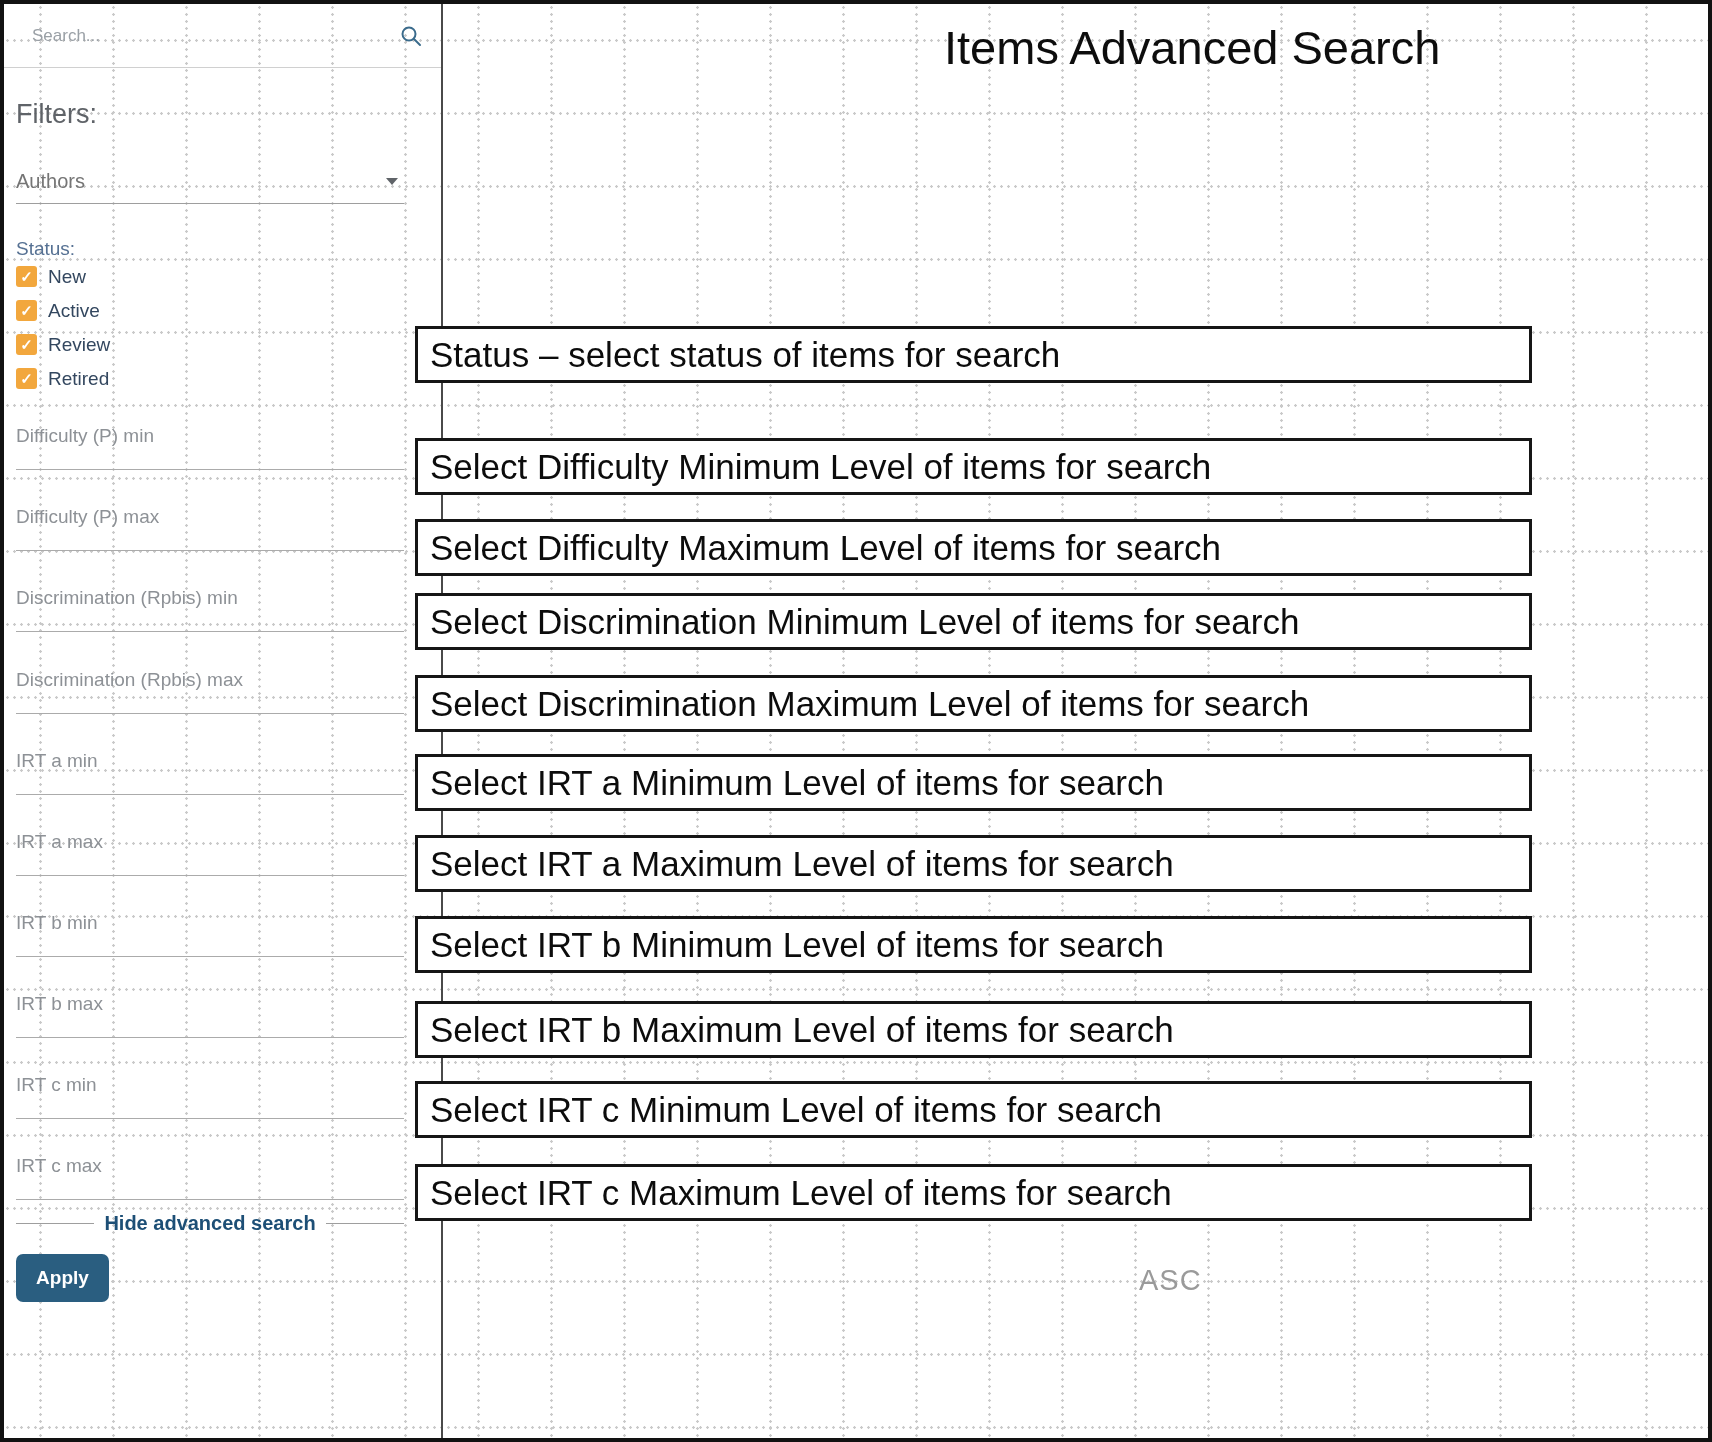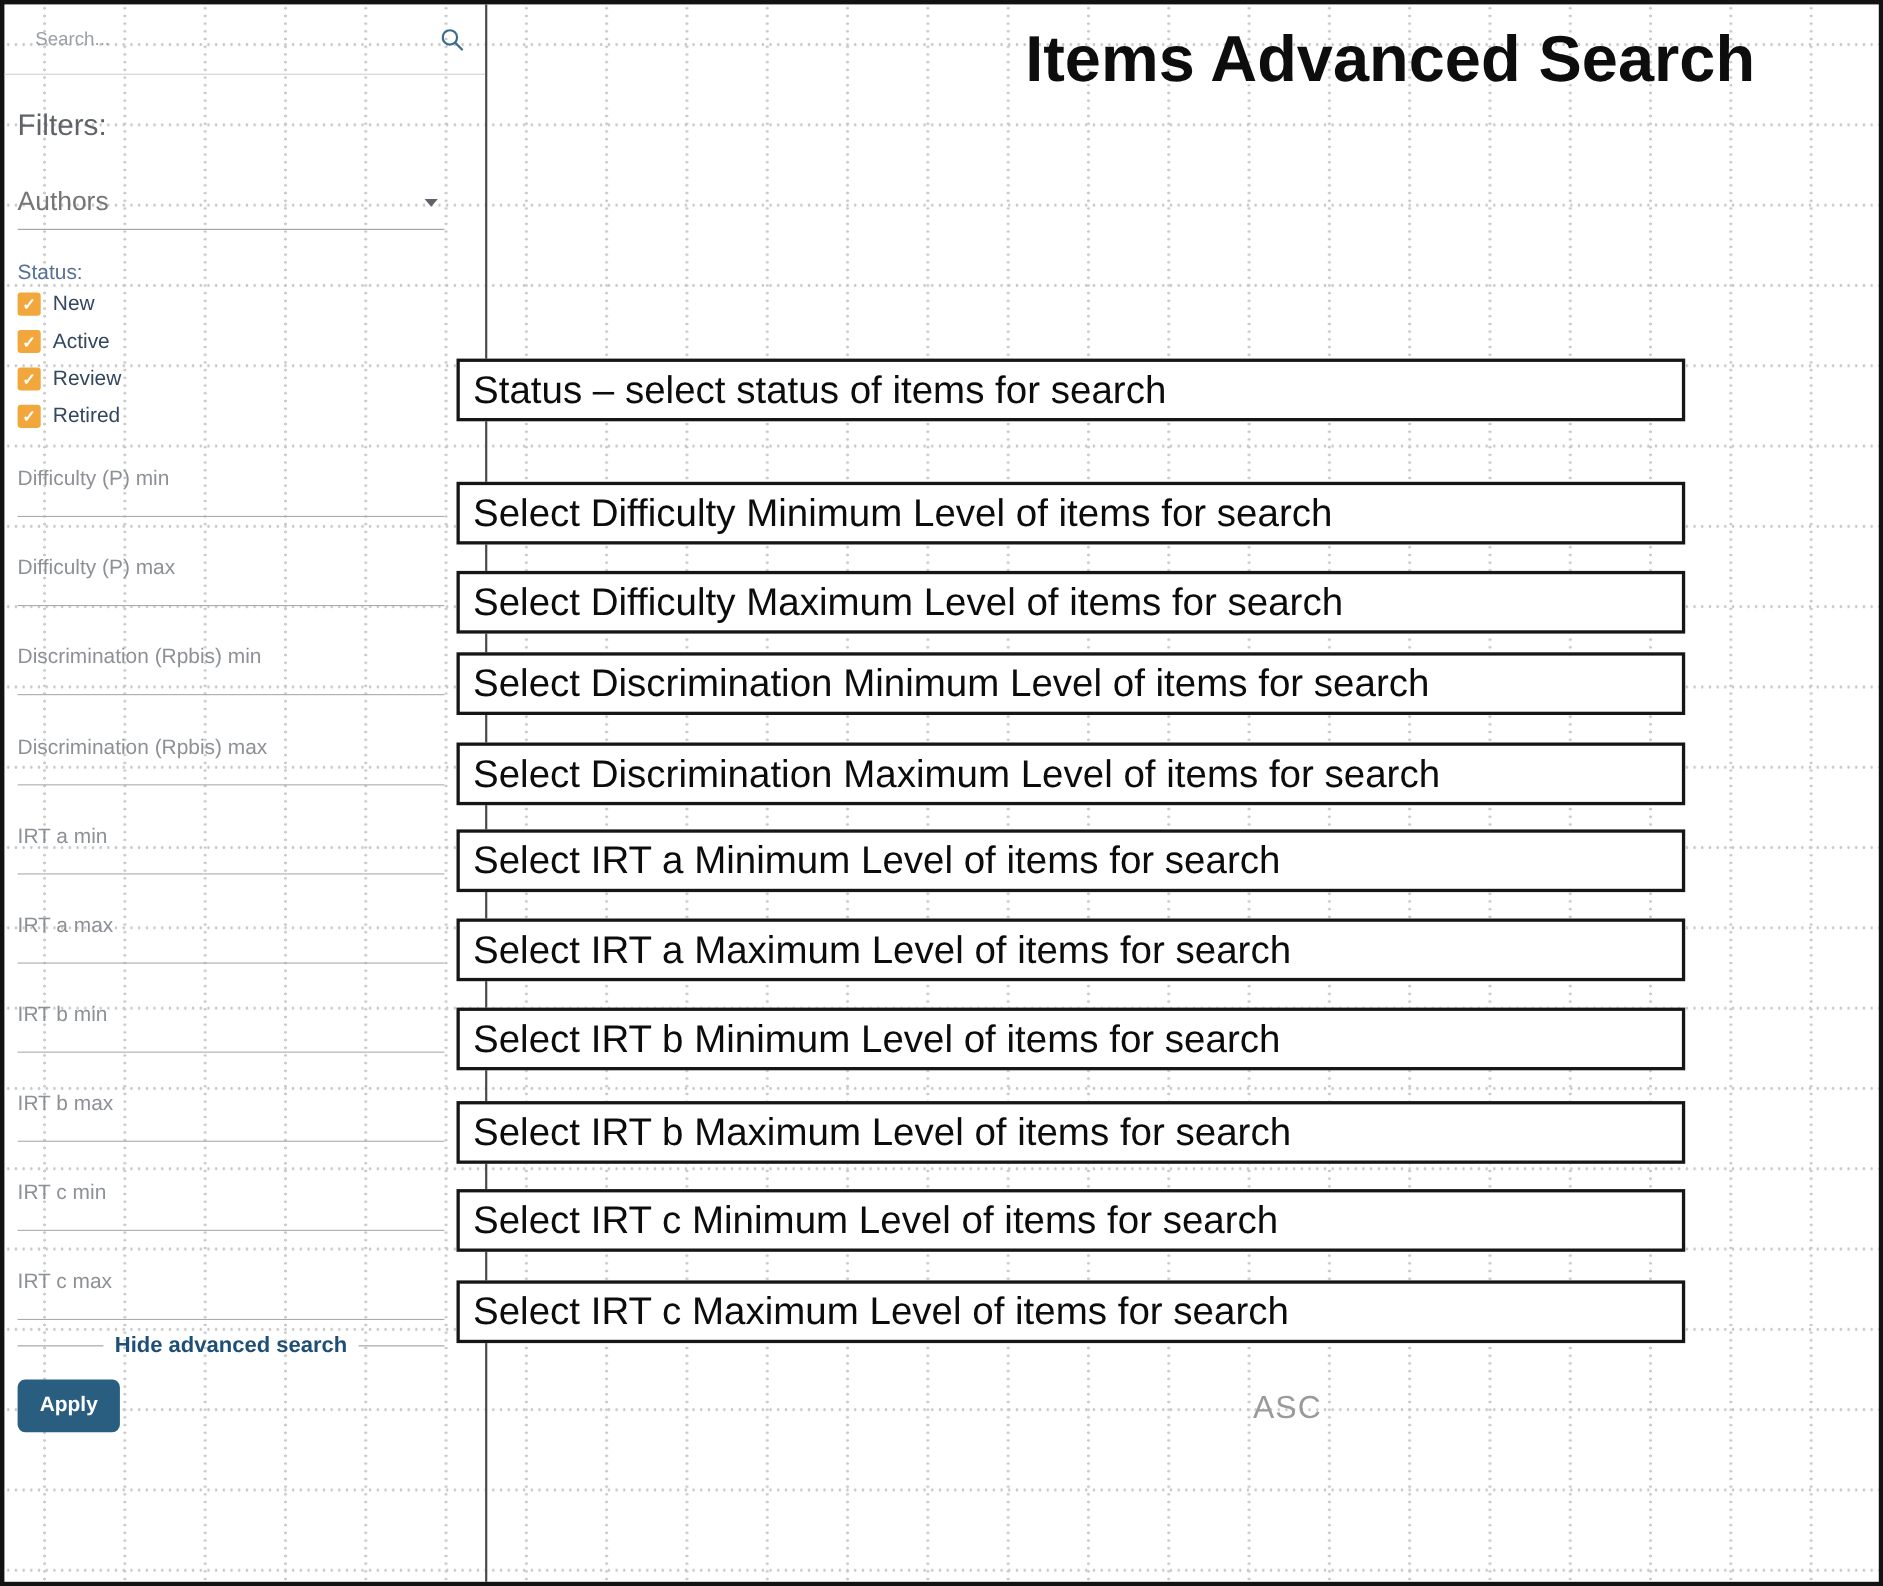--- a/index.html
+++ b/index.html
@@ -35,21 +35,21 @@
   .search-icon { width:24px; height:24px; flex:0 0 auto; cursor:pointer; }
 
   .filters-heading {
     position:absolute; top:95px; left:12px;
     font-size:27px; font-weight:normal; color:#5f6368;
   }
   .authors-select {
     position:absolute; top:166px; left:12px; width:388px;
     border-bottom:1px solid #9e9e9e; padding-bottom:10px;
     display:flex; justify-content:space-between; align-items:center;
-    font-size:24px; color:#757575; cursor:pointer;
+    font-size:20px; color:#757575; cursor:pointer;
   }
   .chevron {
     width:0; height:0;
     border-left:6px solid transparent; border-right:6px solid transparent;
     border-top:7px solid #5f6368; margin-right:6px;
   }
   .status-label {
     position:absolute; top:234px; left:12px;
     font-size:19px; color:#567193;
   }
@@ -83,22 +83,22 @@
   .apply-btn {
     position:absolute; top:1250px; left:12px; width:93px; height:48px;
     background:var(--apply-button, #2a5e80); color:#fff;
     border:0; border-radius:7px; font-size:19px; font-weight:bold;
     font-family:inherit; cursor:pointer;
   }
 
   
   .main { position:absolute; left:408px; top:0; right:0; height:100%; }
   .title {
-    position:absolute; top:16px; left:520px;
-    font-size:59px; font-weight:700; color:#0d0d0d; white-space:nowrap;
+    position:absolute; top:16px; left:532px;
+    font-size:47px; font-weight:400; color:#0d0d0d; white-space:nowrap;
   }
   .annotation {
     position:absolute; left:3px; width:1117px; height:57px;
     border:3px solid #161616; background:#ffffff;
     display:flex; align-items:center; padding:0 12px;
     font-size:35px; color:#0c0c0c; white-space:nowrap;
   }
   .asc {
     position:absolute; top:1260px; left:727px;
     font-size:29px; color:#9a9a9a; letter-spacing:1px;

